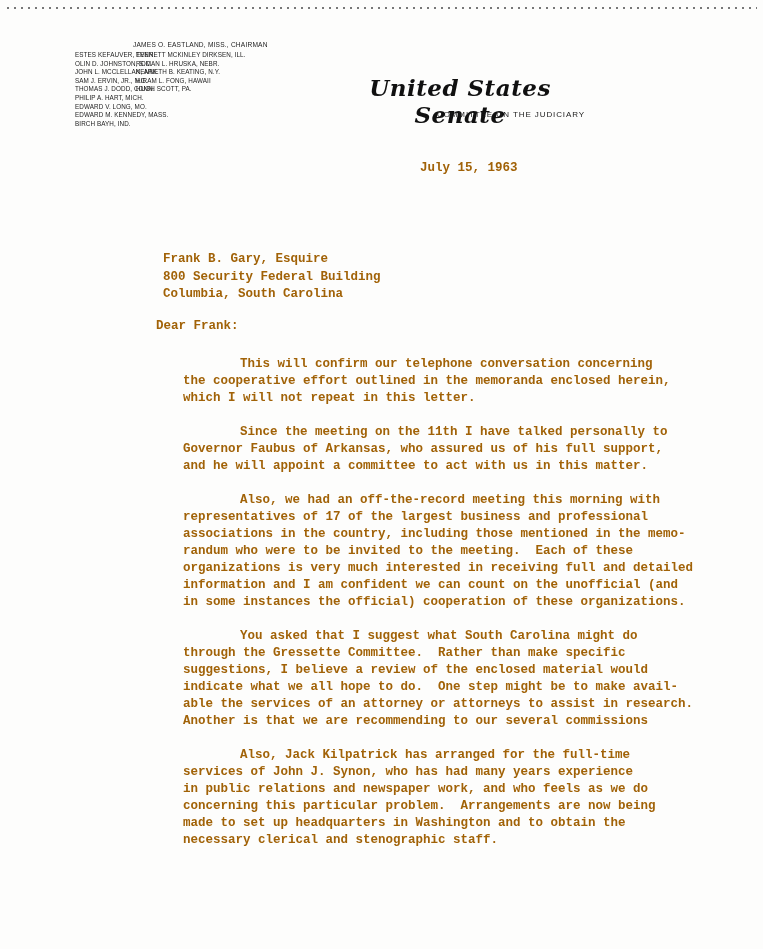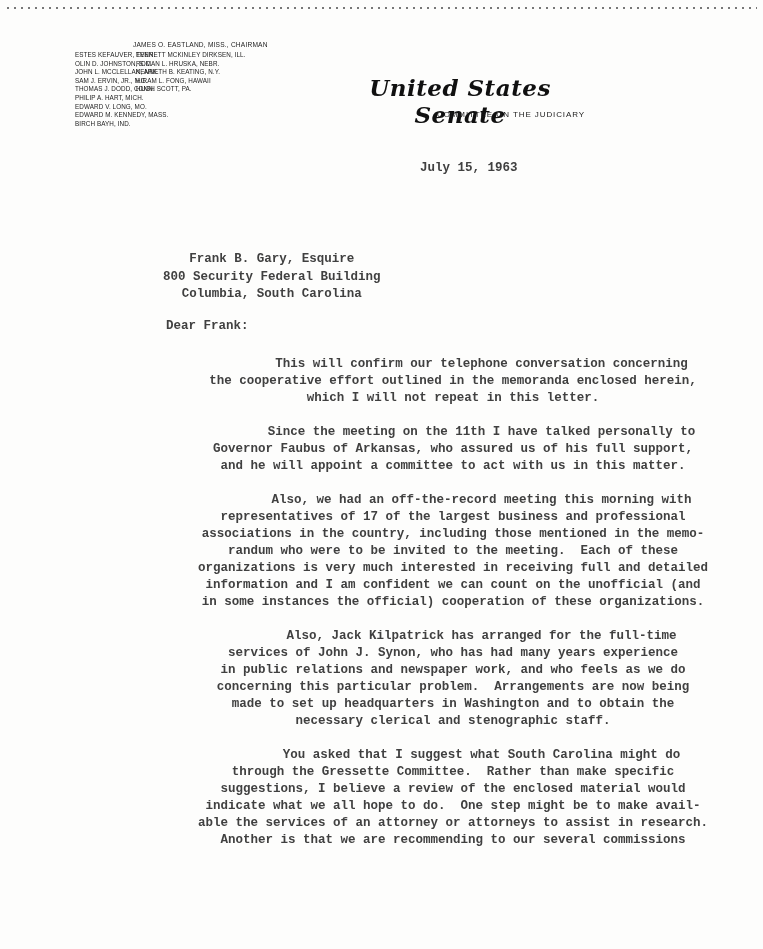--- a/index.html
+++ b/index.html
@@ -65,39 +65,38 @@
     text-align: right;
     font-family: "Liberation Sans", sans-serif;
     font-size: 8px;
     letter-spacing: 0.9px;
     color: #1a1a1a;
   }
   .typewriter {
     font-family: "Liberation Mono", monospace;
     font-weight: bold;
     font-size: 12.5px;
-    color: #404040;
-    text-align: center;
+    color: #a16207;
   }
   .date {
     position: absolute;
     top: 161px;
     left: 420px;
   }
   .recipient {
     position: absolute;
     top: 251px;
     left: 163px;
     line-height: 17.5px;
     white-space: pre-line;
   }
   .salutation {
     position: absolute;
     top: 319px;
-    left: 166px;
+    left: 156px;
   }
   .letter-body {
     position: absolute;
     top: 356px;
     left: 163px;
     width: 540px;
     line-height: 17px;
     margin-left: 20px;
   }
   .para {
@@ -148,27 +147,27 @@
     <p class="para">Since the meeting on the 11th I have talked personally to
 Governor Faubus of Arkansas, who assured us of his full support,
 and he will appoint a committee to act with us in this matter.</p>
     <p class="para">Also, we had an off-the-record meeting this morning with
 representatives of 17 of the largest business and professional
 associations in the country, including those mentioned in the memo-
 randum who were to be invited to the meeting.  Each of these
 organizations is very much interested in receiving full and detailed
 information and I am confident we can count on the unofficial (and
 in some instances the official) cooperation of these organizations.</p>
+    <p class="para">You asked that I suggest what South Carolina might do
+through the Gressette Committee.  Rather than make specific
+suggestions, I believe a review of the enclosed material would
+indicate what we all hope to do.  One step might be to make avail-
+able the services of an attorney or attorneys to assist in research.
+Another is that we are recommending to our several commissions</p>
     <p class="para">Also, Jack Kilpatrick has arranged for the full-time
 services of John J. Synon, who has had many years experience
 in public relations and newspaper work, and who feels as we do
 concerning this particular problem.  Arrangements are now being
 made to set up headquarters in Washington and to obtain the
 necessary clerical and stenographic staff.</p>
-    <p class="para">You asked that I suggest what South Carolina might do
-through the Gressette Committee.  Rather than make specific
-suggestions, I believe a review of the enclosed material would
-indicate what we all hope to do.  One step might be to make avail-
-able the services of an attorney or attorneys to assist in research.
-Another is that we are recommending to our several commissions</p>
   </div>
 
 </div>
 
 </body></html>

